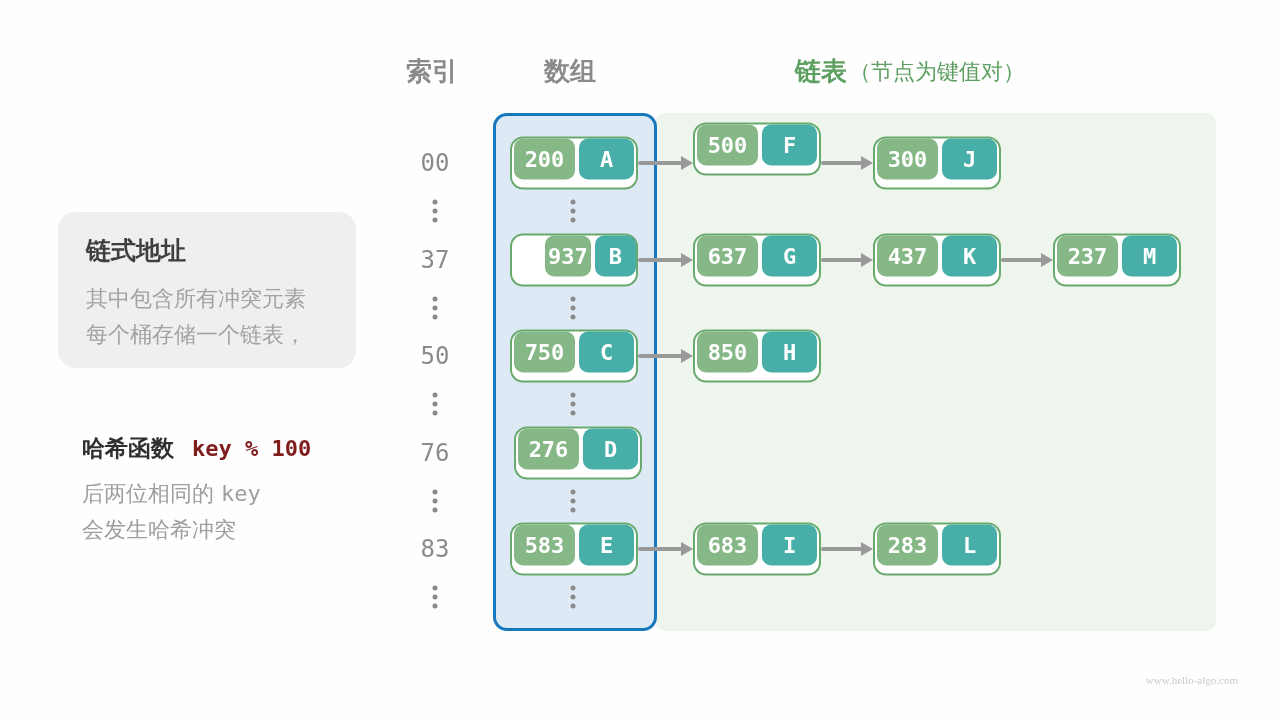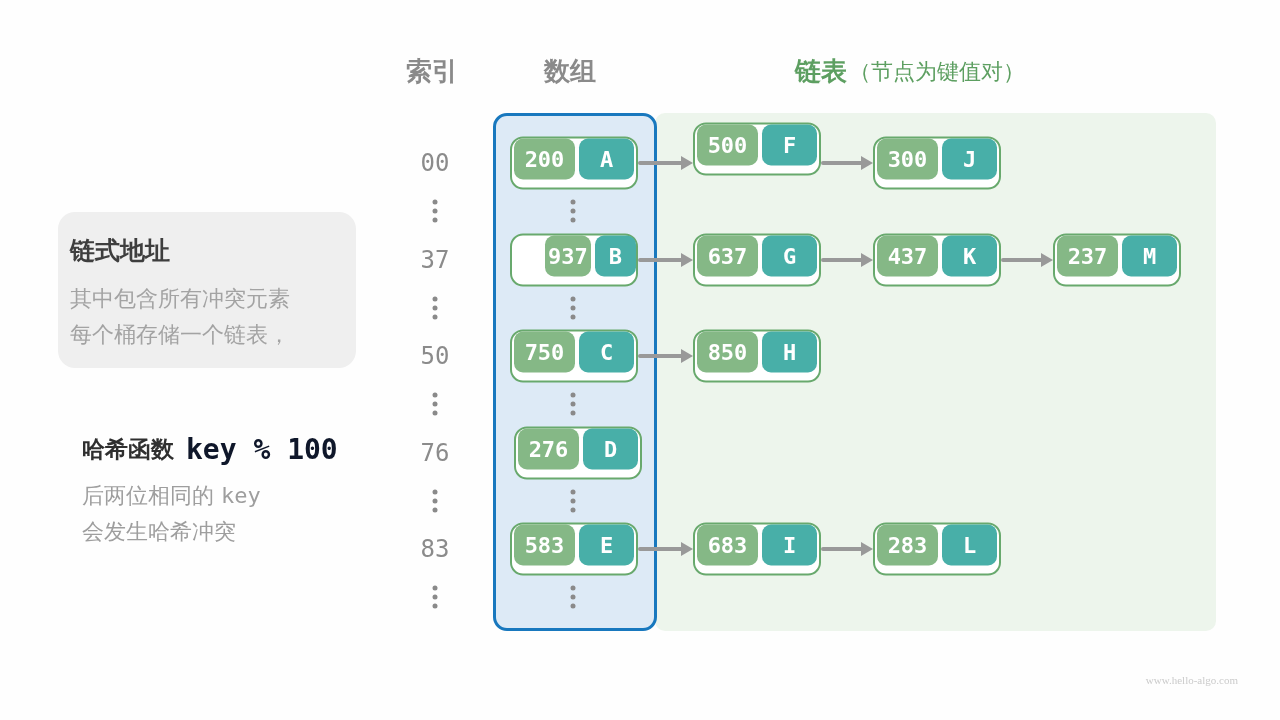--- a/index.html
+++ b/index.html
@@ -39,33 +39,33 @@
 
   
   .callout {
     position: absolute;
     left: 58px;
     top: 212px;
     width: 298px;
     height: 156px;
     background: #efefef;
     border-radius: 17px;
-    padding: 22px 12px;
+    padding: 22px 28px;
   }
   .callout .title { font-size: 25px; font-weight: bold; color: #3e3e3e; }
   .callout .body { margin-top: 14px; font-size: 22px; line-height: 36px; color: #a3a3a3; }
 
   
   .hash-block { position: absolute; left: 82px; top: 433px; }
   .hash-line1 { display: flex; align-items: center; justify-content: flex-end; }
   .hash-label { font-size: 23px; font-weight: bold; color: #2f2f2f; }
   .hash-formula {
     font-family: "DejaVu Sans Mono", monospace;
-    font-size: 28px; font-weight: bold; color: #0f172a;
-    margin-left: 12px;
+    font-size: 22px; font-weight: bold; color: #7f1d1d;
+    margin-left: 18px;
   }
   .hash-note { margin-top: 12px; font-size: 22px; line-height: 36px; color: #9e9e9e; }
   .hash-note .code { font-family: "DejaVu Sans Mono", monospace; }
 
   
   .list-region {
     position: absolute;
     left: 655px; top: 113px;
     width: 561px; height: 518px;
     background: var(--list_fill);

